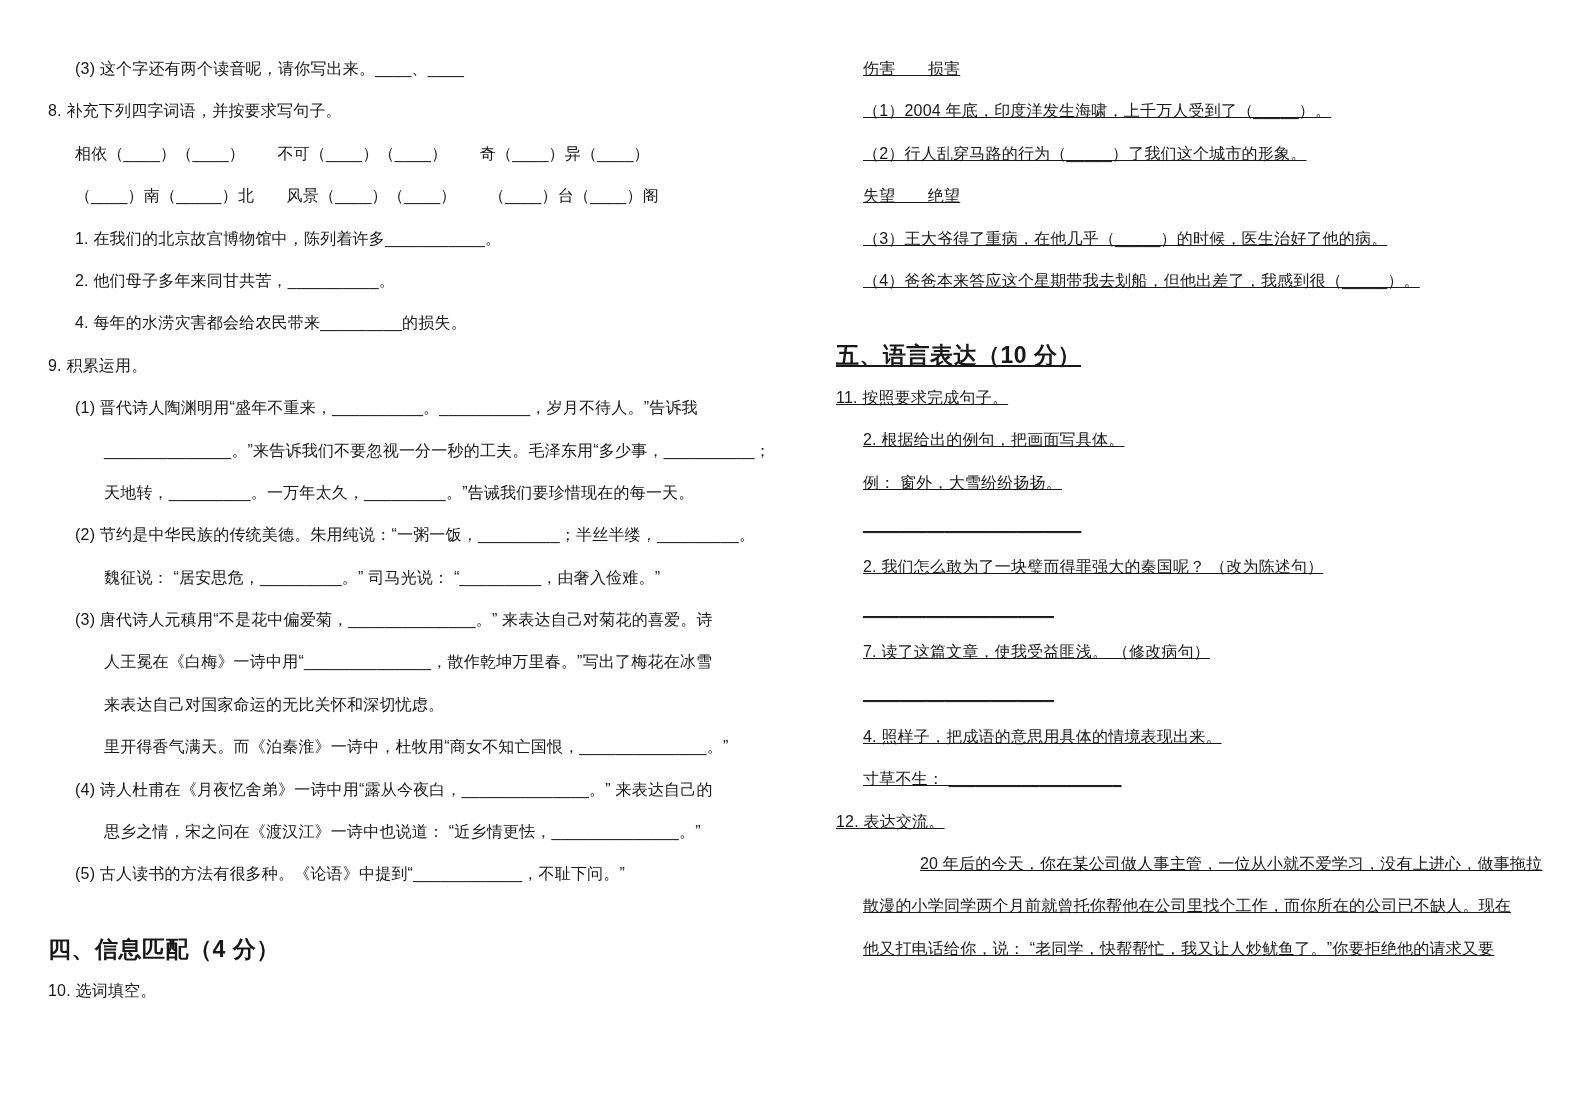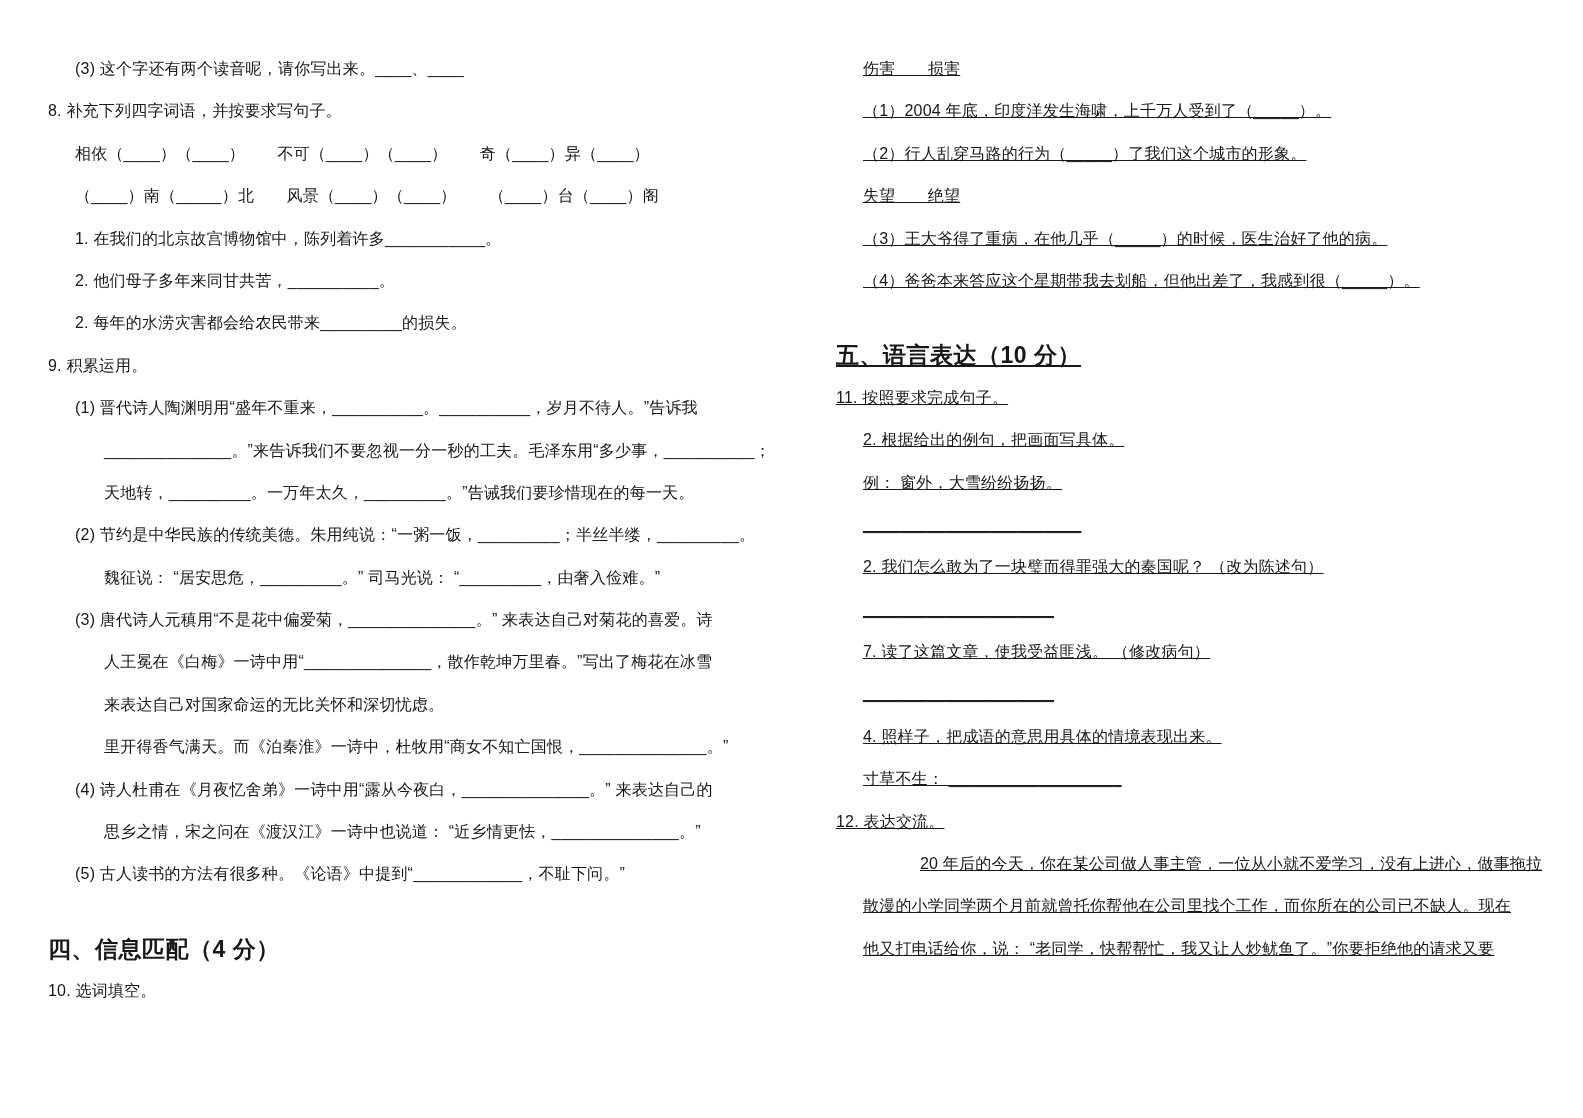--- a/index.html
+++ b/index.html
@@ -40,21 +40,21 @@
 <body>
 
 <div class="page">
   <div class="col col-left">
       <div class="line l1">(3) 这个字还有两个读音呢，请你写出来。____、____</div>
       <div class="line l0">8. 补充下列四字词语，并按要求写句子。</div>
       <div class="line l1">相依（____）（____）　　不可（____）（____）　　奇（____）异（____）</div>
       <div class="line l1">（____）南（_____）北　　风景（____）（____）　　（____）台（____）阁</div>
       <div class="line l1">1. 在我们的北京故宫博物馆中，陈列着许多___________。</div>
       <div class="line l1">2. 他们母子多年来同甘共苦，__________。</div>
-      <div class="line l1">2. 每年的水涝灾害都会给农民带来_________的损失。</div>
+      <div class="line l1">4. 每年的水涝灾害都会给农民带来_________的损失。</div>
       <div class="line l0">9. 积累运用。</div>
       <div class="line l1">(1) 晋代诗人陶渊明用“盛年不重来，__________。__________，岁月不待人。”告诉我</div>
       <div class="line l2">______________。”来告诉我们不要忽视一分一秒的工夫。毛泽东用“多少事，__________；</div>
       <div class="line l2">天地转，_________。一万年太久，_________。”告诫我们要珍惜现在的每一天。</div>
       <div class="line l1">(2) 节约是中华民族的传统美德。朱用纯说：“一粥一饭，_________；半丝半缕，_________。</div>
       <div class="line l2">魏征说： “居安思危，_________。” 司马光说： “_________，由奢入俭难。”</div>
       <div class="line l1">(3) 唐代诗人元稹用“不是花中偏爱菊，______________。” 来表达自己对菊花的喜爱。诗</div>
       <div class="line l2">人王冕在《白梅》一诗中用“______________，散作乾坤万里春。”写出了梅花在冰雪</div>
       <div class="line l2">来表达自己对国家命运的无比关怀和深切忧虑。</div>
       <div class="line l2">里开得香气满天。而《泊秦淮》一诗中，杜牧用“商女不知亡国恨，______________。”</div>

